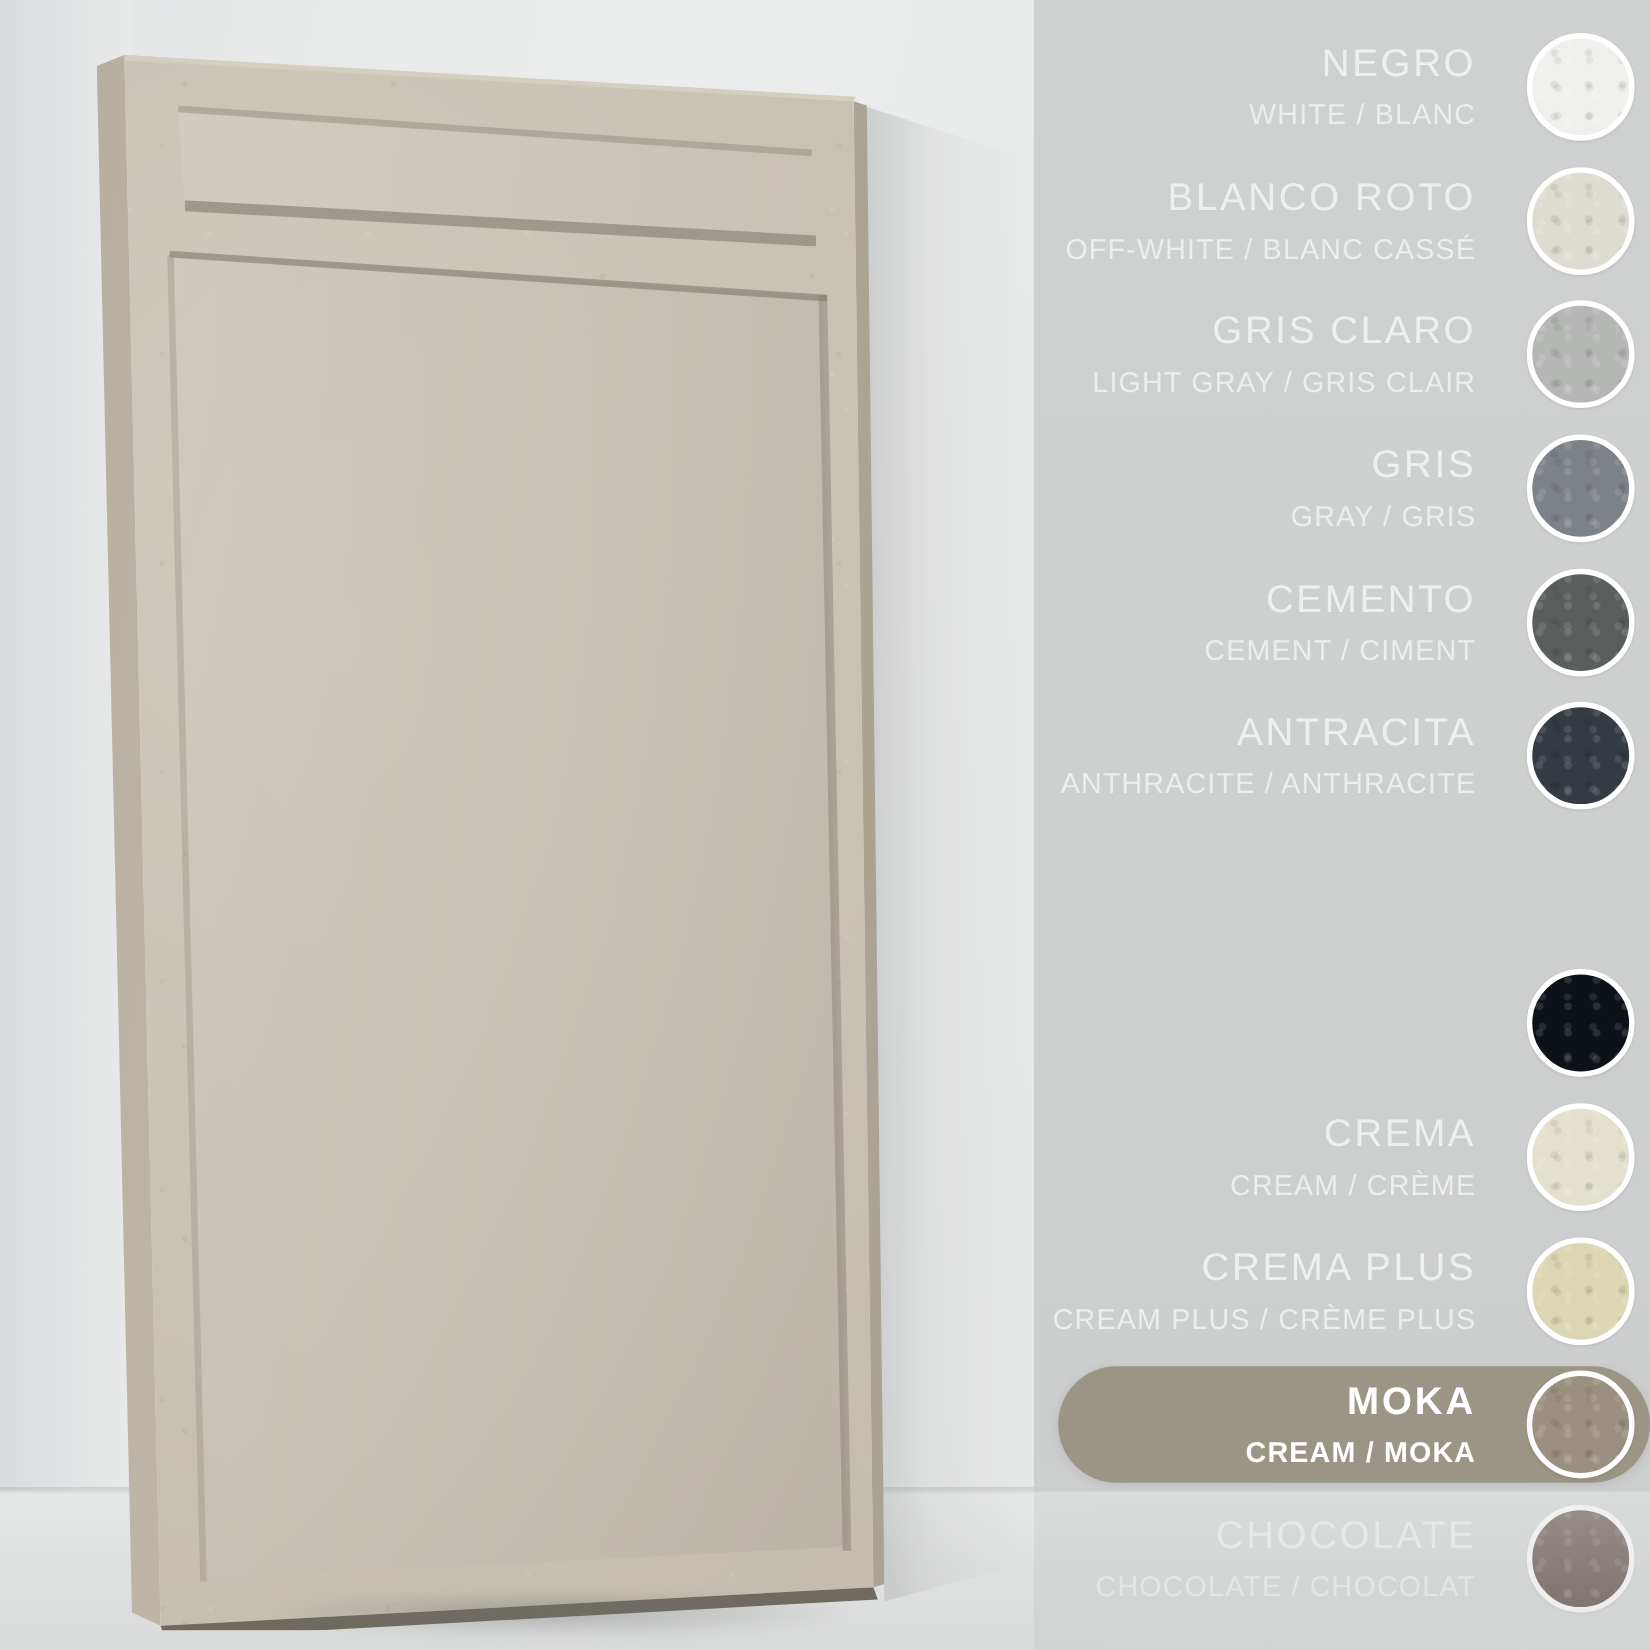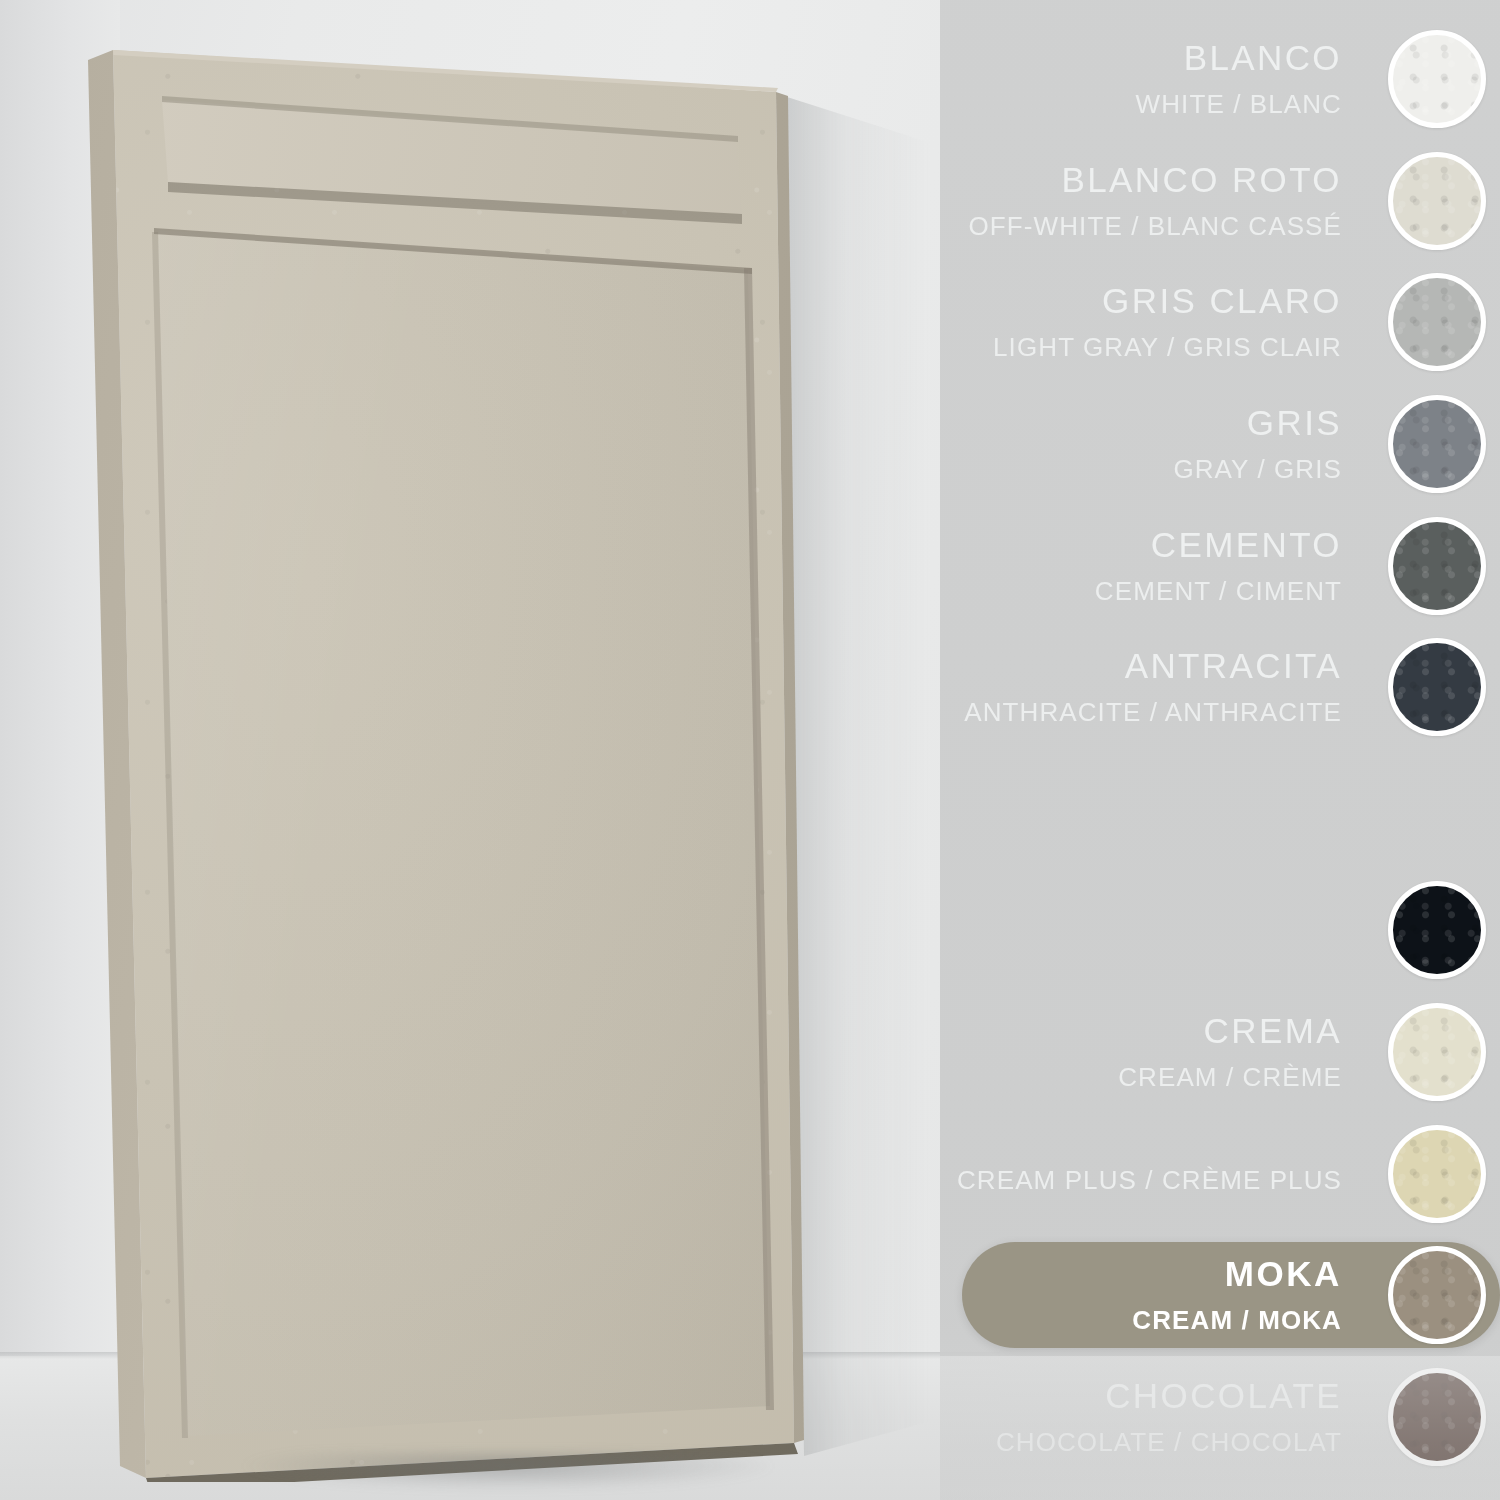--- a/index.html
+++ b/index.html
@@ -255,21 +255,21 @@
     <div class="tray-bottom-edge"></div>
     <div class="tray-floor-shadow"></div>
   </div>
 </div>
 
 <div id="legend">
   <div class="legend-bg"></div>
   <div class="rows" id="rows">
       <div class="row" style="top: 18px;">
         <div class="labels">
-          <span class="name">BLANCO</span>
+          <span class="name">NEGRO</span>
           <span class="sub">WHITE / BLANC</span>
         </div>
         <div class="swatch" style="background: rgb(239, 239, 236);"></div>
       </div>
       <div class="row" style="top: 140px;">
         <div class="labels">
           <span class="name">BLANCO ROTO</span>
           <span class="sub">OFF-WHITE / BLANC CASSÉ</span>
         </div>
         <div class="swatch" style="background: rgb(222, 220, 209);"></div>
@@ -307,20 +307,21 @@
       </div>
       <div class="row" style="top: 991px;">
         <div class="labels">
           <span class="name">CREMA</span>
           <span class="sub">CREAM / CRÈME</span>
         </div>
         <div class="swatch" style="background: rgb(227, 224, 205);"></div>
       </div>
       <div class="row" style="top: 1113px;">
         <div class="labels">
+          <span class="name">CREMA PLUS</span>
           <span class="sub">CREAM PLUS / CRÈME PLUS</span>
         </div>
         <div class="swatch" style="background: rgb(221, 214, 179);"></div>
       </div>
       <div class="row active" style="top: 1234px;">
         <div class="pill"></div>
         <div class="labels">
           <span class="name">MOKA</span>
           <span class="sub">CREAM / MOKA</span>
         </div>

